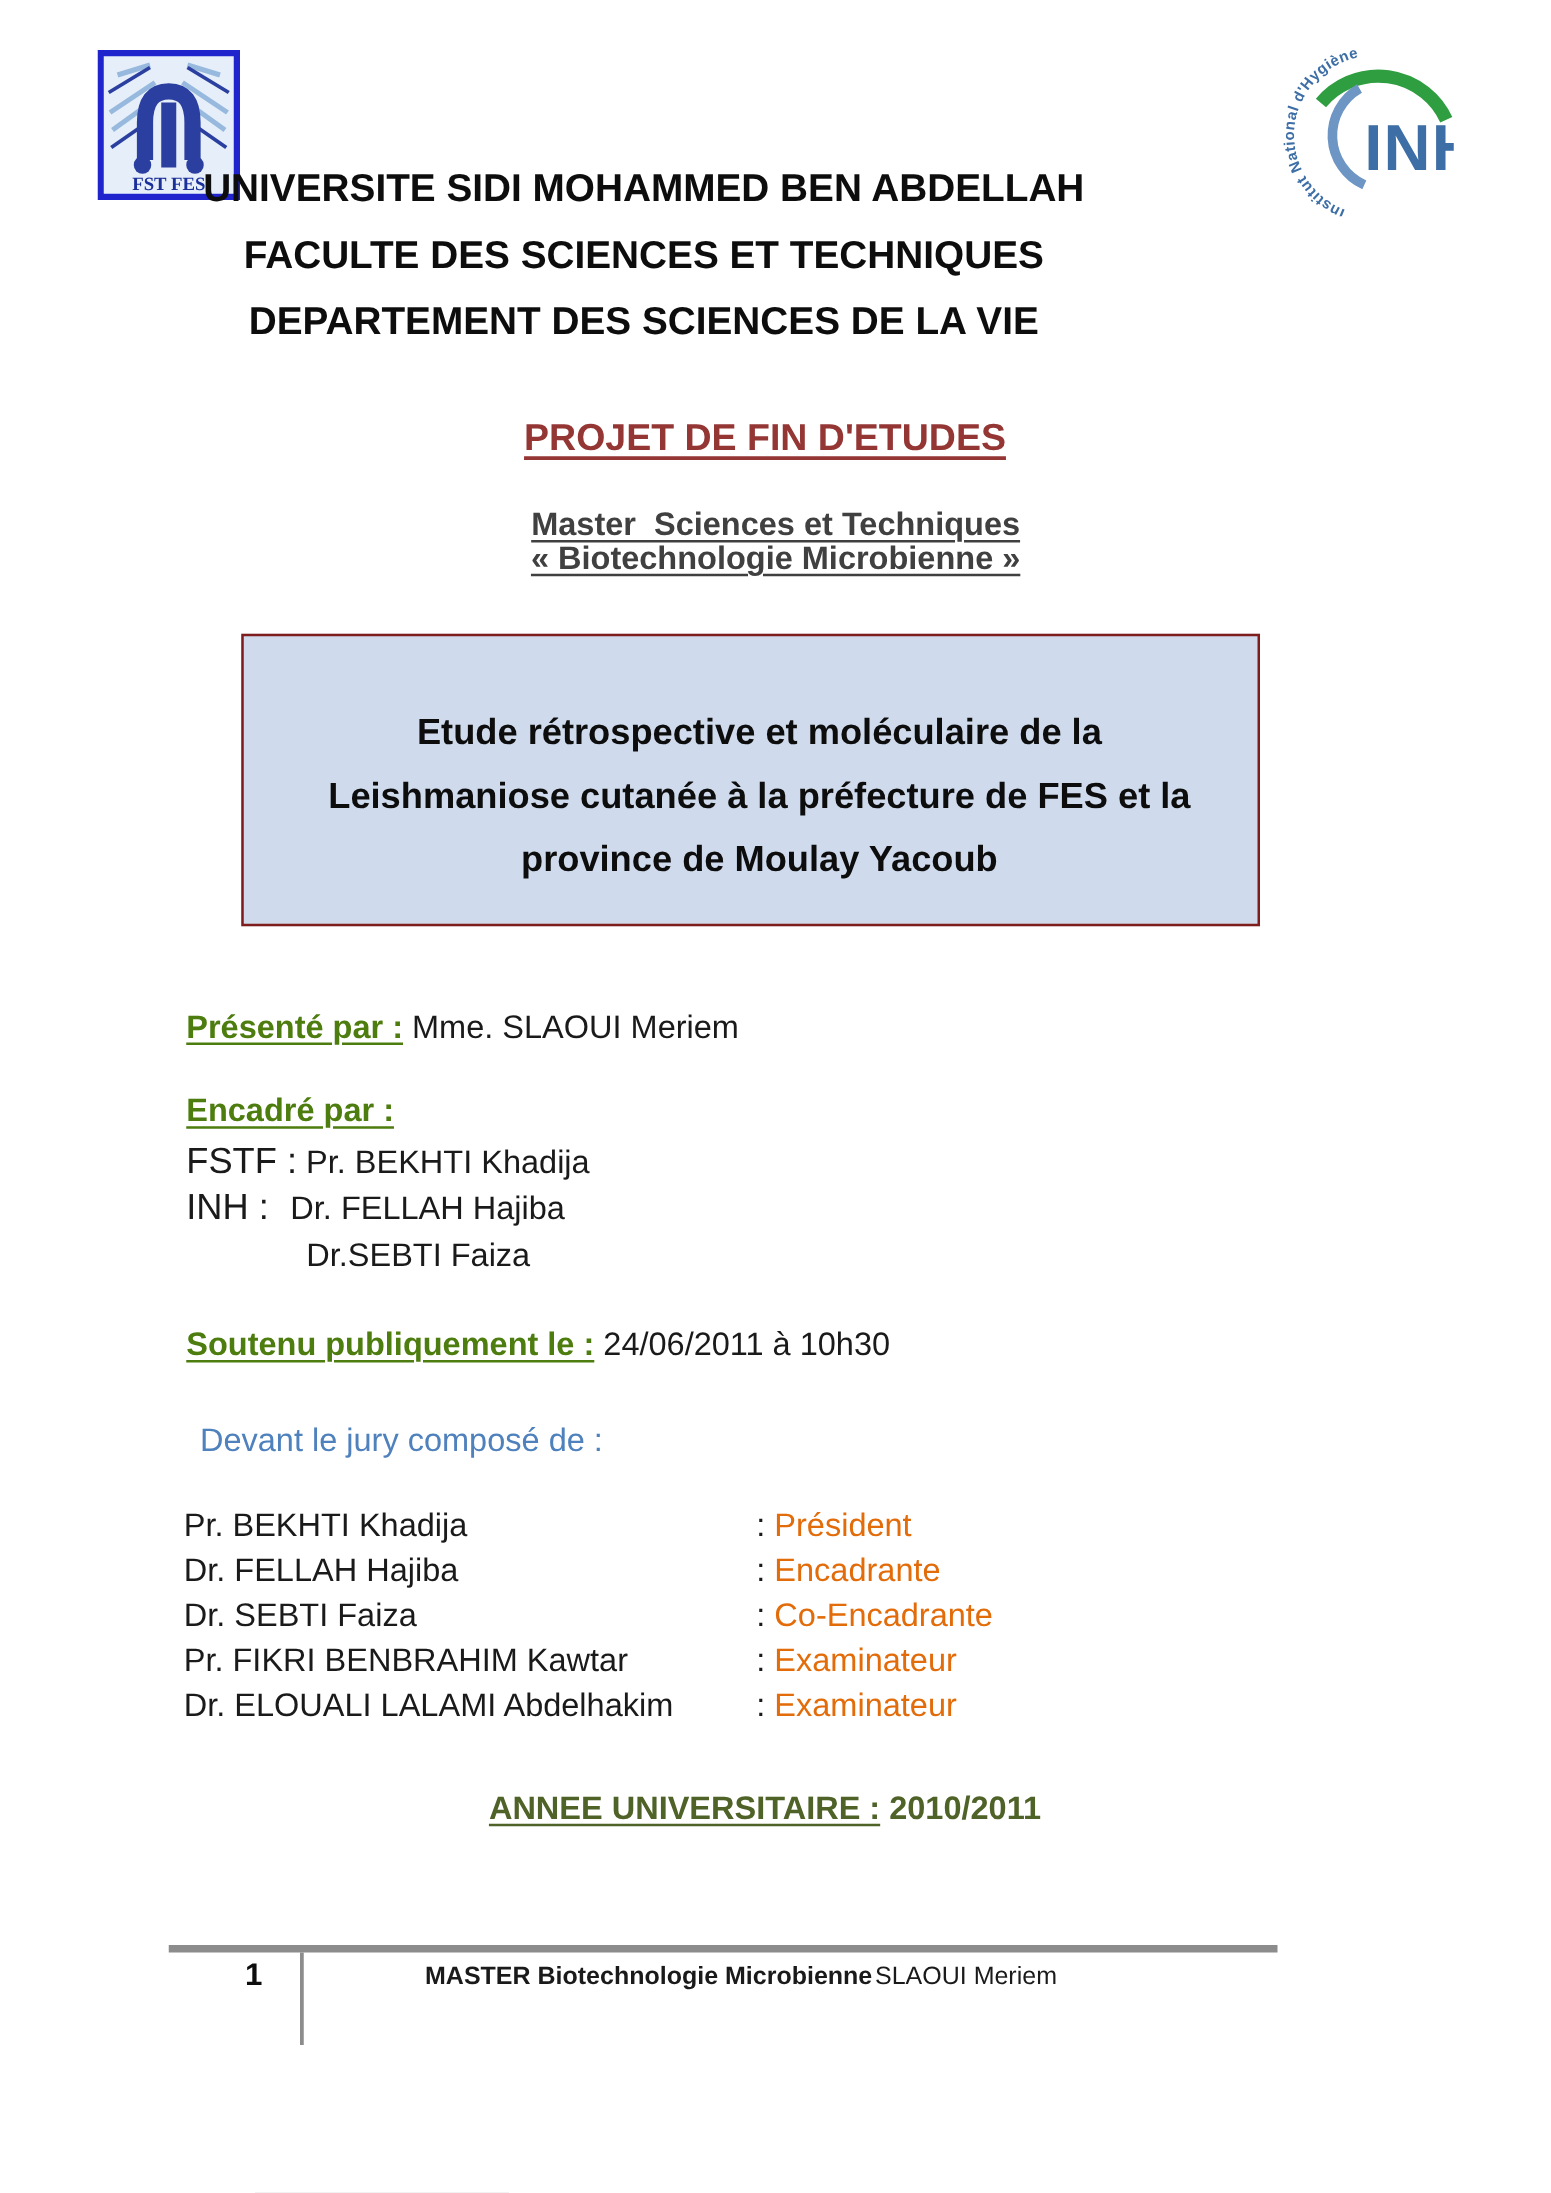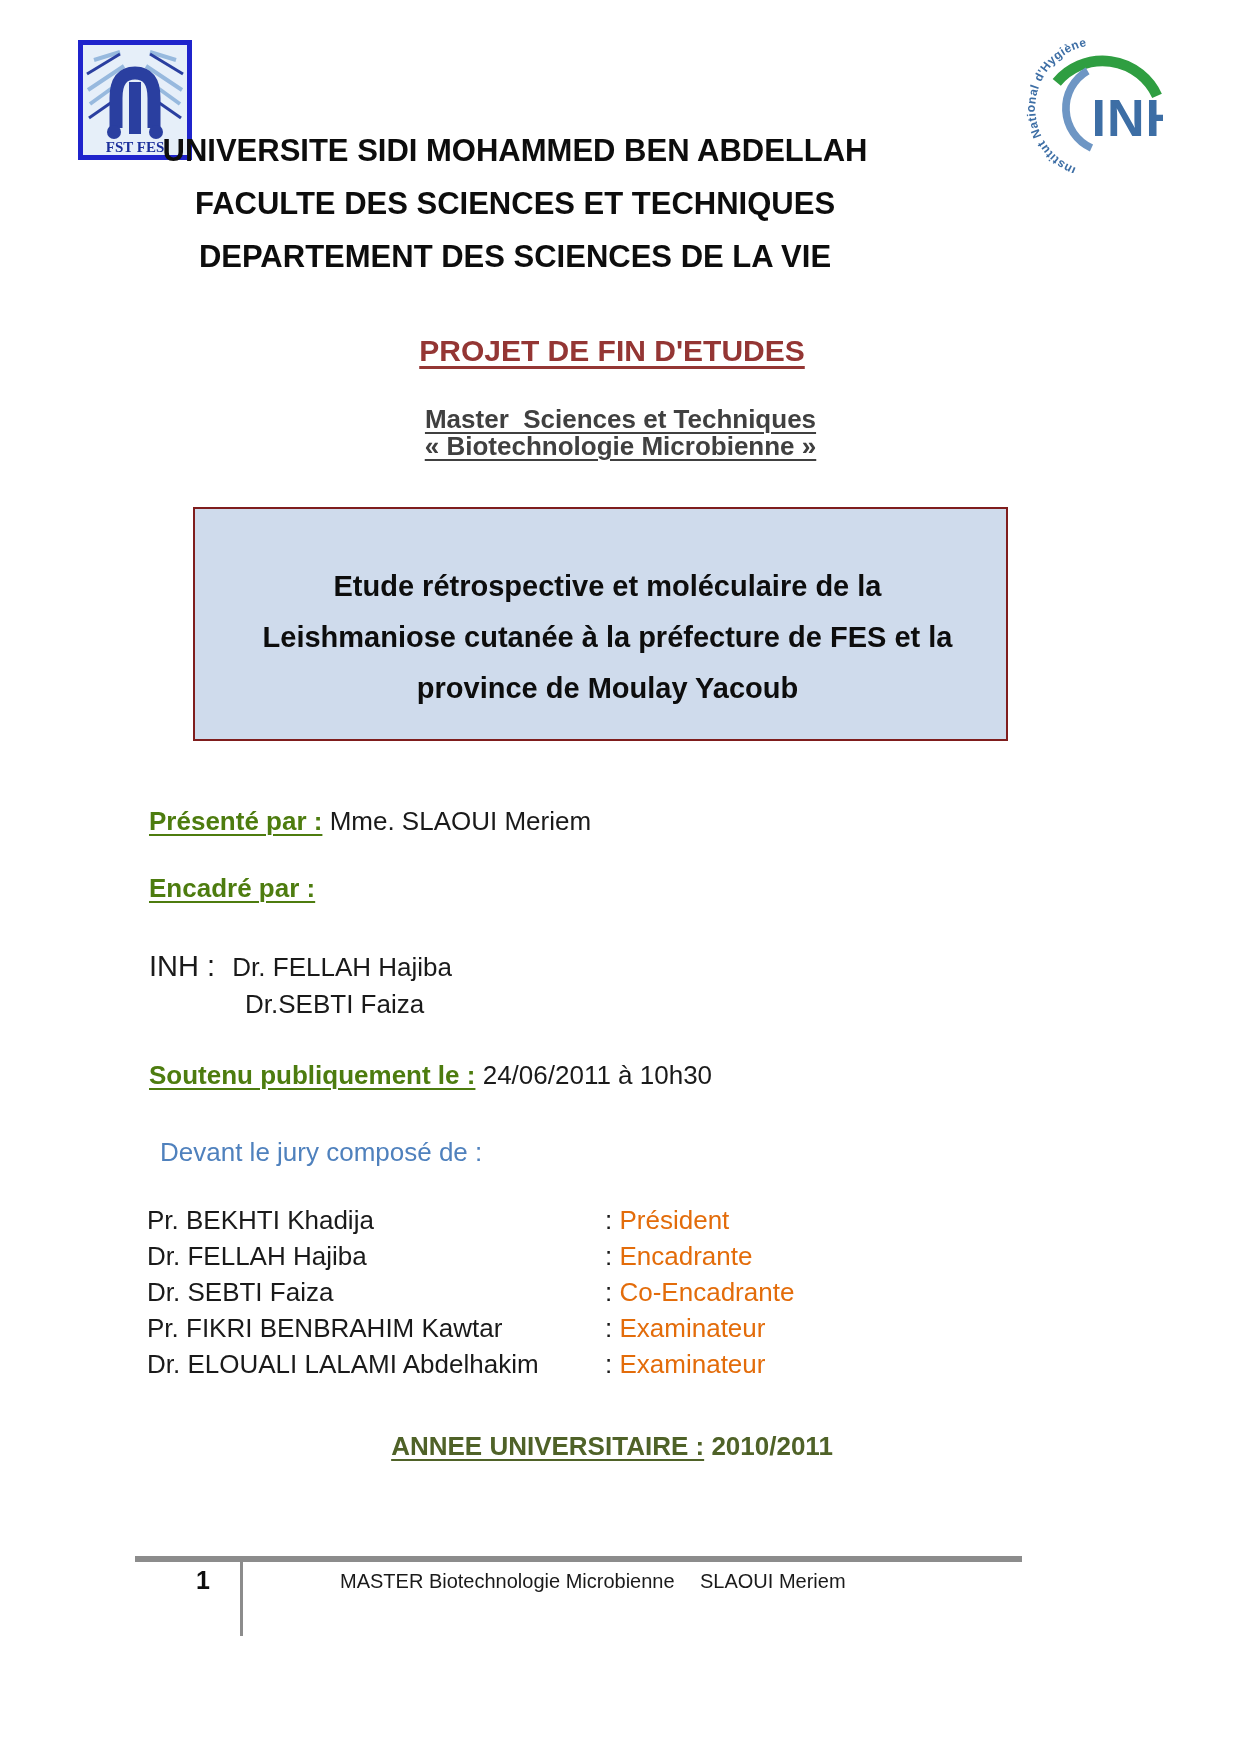--- a/index.html
+++ b/index.html
@@ -55,21 +55,21 @@
   .jury-role .role{color:#e36c0a;}
   .jr0{top:1205px;} .jr1{top:1241px;} .jr2{top:1277px;} .jr3{top:1313px;} .jr4{top:1349px;}
 
   .annee{left:0;top:1431px;width:1224px;font-size:26px;font-weight:bold;color:#4f6228;}
   .annee .lbl{text-decoration:underline;text-decoration-thickness:2px;text-underline-offset:4px;}
 
   
   .footer-bar{left:135px;top:1556px;width:887px;height:6px;background:#8c8c8c;}
   .footer-vline{left:240px;top:1562px;width:3px;height:74px;background:#8c8c8c;}
   .footer-pagenum{left:178px;top:1566px;width:50px;text-align:center;font-size:25px;font-weight:bold;color:#0d0d0d;}
-  .footer-left{left:340px;top:1570px;font-size:20px;color:#1a1a1a;}
+  .footer-left{left:340px;top:1570px;font-size:20px;color:#1a1a1a;font-weight:bold;}
   .footer-right{left:700px;top:1570px;font-size:20px;color:#1a1a1a;}
 
   .fst-logo{left:78px;top:40px;width:134px;height:120px;}
   .inh-logo{left:1018px;top:38px;width:145px;height:135px;}
 </style>
 </head>
 <body>
 
 <div class="page">
 
@@ -136,20 +136,24 @@
   </div>
 
   <div class="abs presente body-line">
     <span class="label-red">Présenté par :</span>
     <span>Mme. SLAOUI Meriem</span>
   </div>
 
   <div class="abs encadre body-line">
     <span class="label-red">Encadré par :</span>
   </div>
+  <div class="abs fstf-line body-line">
+    <span class="org">FSTF :</span>
+    <span>Pr. BEKHTI Khadija</span>
+  </div>
   <div class="abs inh-line body-line">
     <span class="org">INH :</span>
     <span style="margin-left:10px;">Dr. FELLAH Hajiba</span>
   </div>
   <div class="abs sebti-line body-line">
     <span>Dr.SEBTI Faiza</span>
   </div>
 
   <div class="abs soutenu body-line">
     <span class="label-red">Soutenu publiquement le :</span>

